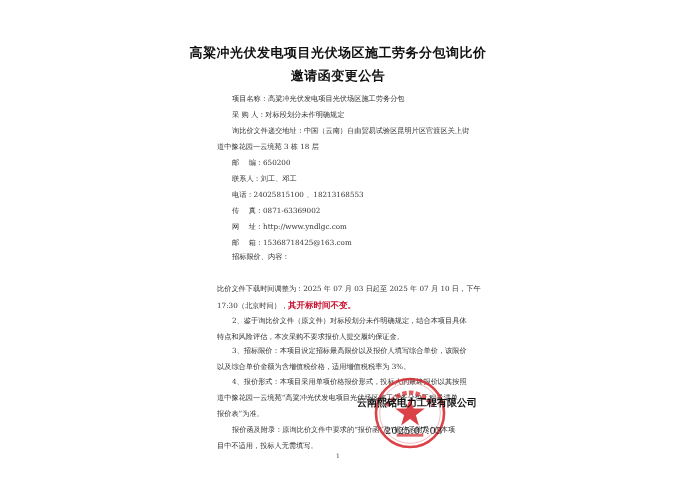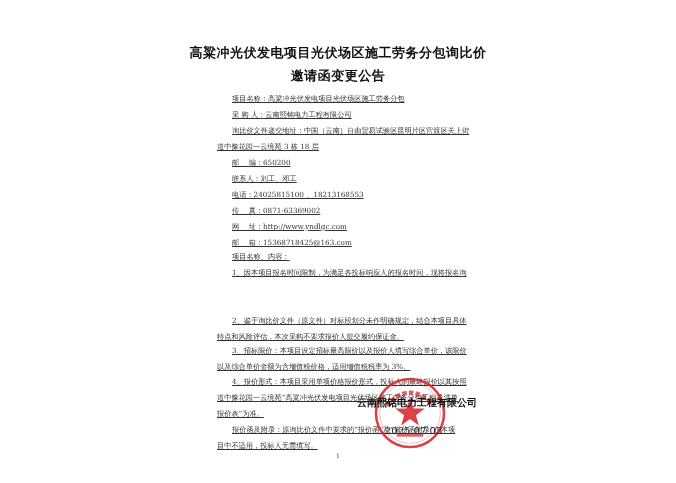--- a/index.html
+++ b/index.html
@@ -9,53 +9,56 @@
   }
   .page { position: absolute; left: 0; top: 0; width: 676px; height: 483px; }
   .title {
     position: absolute; left: 0; width: 676px; text-align: center;
     font-family: "DejaVu Sans", "Liberation Sans", sans-serif;
     font-weight: bold; font-size: 13px; color: #111; letter-spacing: 0.5px;
   }
   .t1 { top: 44px; }
   .t2 { top: 67px; }
   .line {
-    position: absolute; font-size: 7.2px; color: #333; white-space: nowrap; line-height: 10px; text-decoration: underline;
+    position: absolute; font-size: 7.2px; color: #333; white-space: nowrap; line-height: 10px;
   }
   .ind { left: 232px; }
   .noind { left: 217px; }
   .red { color: #c8102e; font-weight: bold; font-size: 8.5px; font-family: "DejaVu Sans", "Liberation Sans", sans-serif; }
   .company {
     position: absolute; left: 357px; top: 396px; font-size: 10px; color: #111; font-weight: bold;
     white-space: nowrap;
   }
   .date { position: absolute; left: 385px; top: 425px; font-size: 10px; color: #222; white-space: nowrap; }
   .pagenum { position: absolute; left: 336px; top: 452px; font-size: 6px; color: #444; }
   .seal { position: absolute; left: 373px; top: 376px; width: 74px; height: 74px; opacity: 0.88; }
 </style>
 </head>
 <body>
 
 <div class="page">
   <div class="title t1">高粱冲光伏发电项目光伏场区施工劳务分包询比价</div>
   <div class="title t2">邀请函变更公告</div>
 
   <div class="line ind" style="top:94px">项目名称：高粱冲光伏发电项目光伏场区施工劳务分包</div>
-  <div class="line ind" style="top:110px">采 购 人：云南熙铭电力工程有限公司</div>
+  <div class="line ind" style="top:110px">采 购 人：对标段划分未作明确规定</div>
   <div class="line ind" style="top:126px">询比价文件递交地址：中国（云南）自由贸易试验区昆明片区官渡区关上街</div>
   <div class="line noind" style="top:142px">道中豫花园一云境苑 3 栋 18 层</div>
   <div class="line ind" style="top:158px">邮　 编：650200</div>
   <div class="line ind" style="top:174px">联系人：刘工、邓工</div>
   <div class="line ind" style="top:190px">电话：24025815100 、18213168553</div>
   <div class="line ind" style="top:206px">传　 真：0871-63369002</div>
   <div class="line ind" style="top:222px">网　 址：http://www.yndlgc.com</div>
   <div class="line ind" style="top:238px">邮　 箱：15368718425@163.com</div>
-  <div class="line ind" style="top:252px">项目名称、内容：</div>
+  <div class="line ind" style="top:252px">招标限价、内容：</div>
 
-  <div class="line ind" style="top:268px">1、因本项目报名时间限制，为满足各投标响应人的报名时间，现将报名询</div>
+  <div class="line noind" style="top:284px">比价文件下载时间调整为：2025 年 07 月 03 日起至 2025 年 07 月 10 日，下午</div>
+  <div class="line noind" style="top:300px">
+    <span>17:30（北京时间），</span><span class="red">其开标时间不变。</span>
+  </div>
 
   <div class="line ind" style="top:316px">2、鉴于询比价文件（原文件）对标段划分未作明确规定，结合本项目具体</div>
   <div class="line noind" style="top:332px">特点和风险评估，本次采购不要求报价人提交履约保证金。</div>
 
   <div class="line ind" style="top:346px">3、招标限价：本项目设定招标最高限价以及报价人填写综合单价，该限价</div>
   <div class="line noind" style="top:362px">以及综合单价金额为含增值税价格，适用增值税税率为 3%。</div>
 
   <div class="line ind" style="top:377px">4、报价形式：本项目采用单项价格报价形式，投标人的最终报价以其按照</div>
   <div class="line noind" style="top:393px">道中豫花园一云境苑“高粱冲光伏发电项目光伏场区施工劳务分包工程量清单</div>
   <div class="line noind" style="top:409px">报价表”为准。</div>

